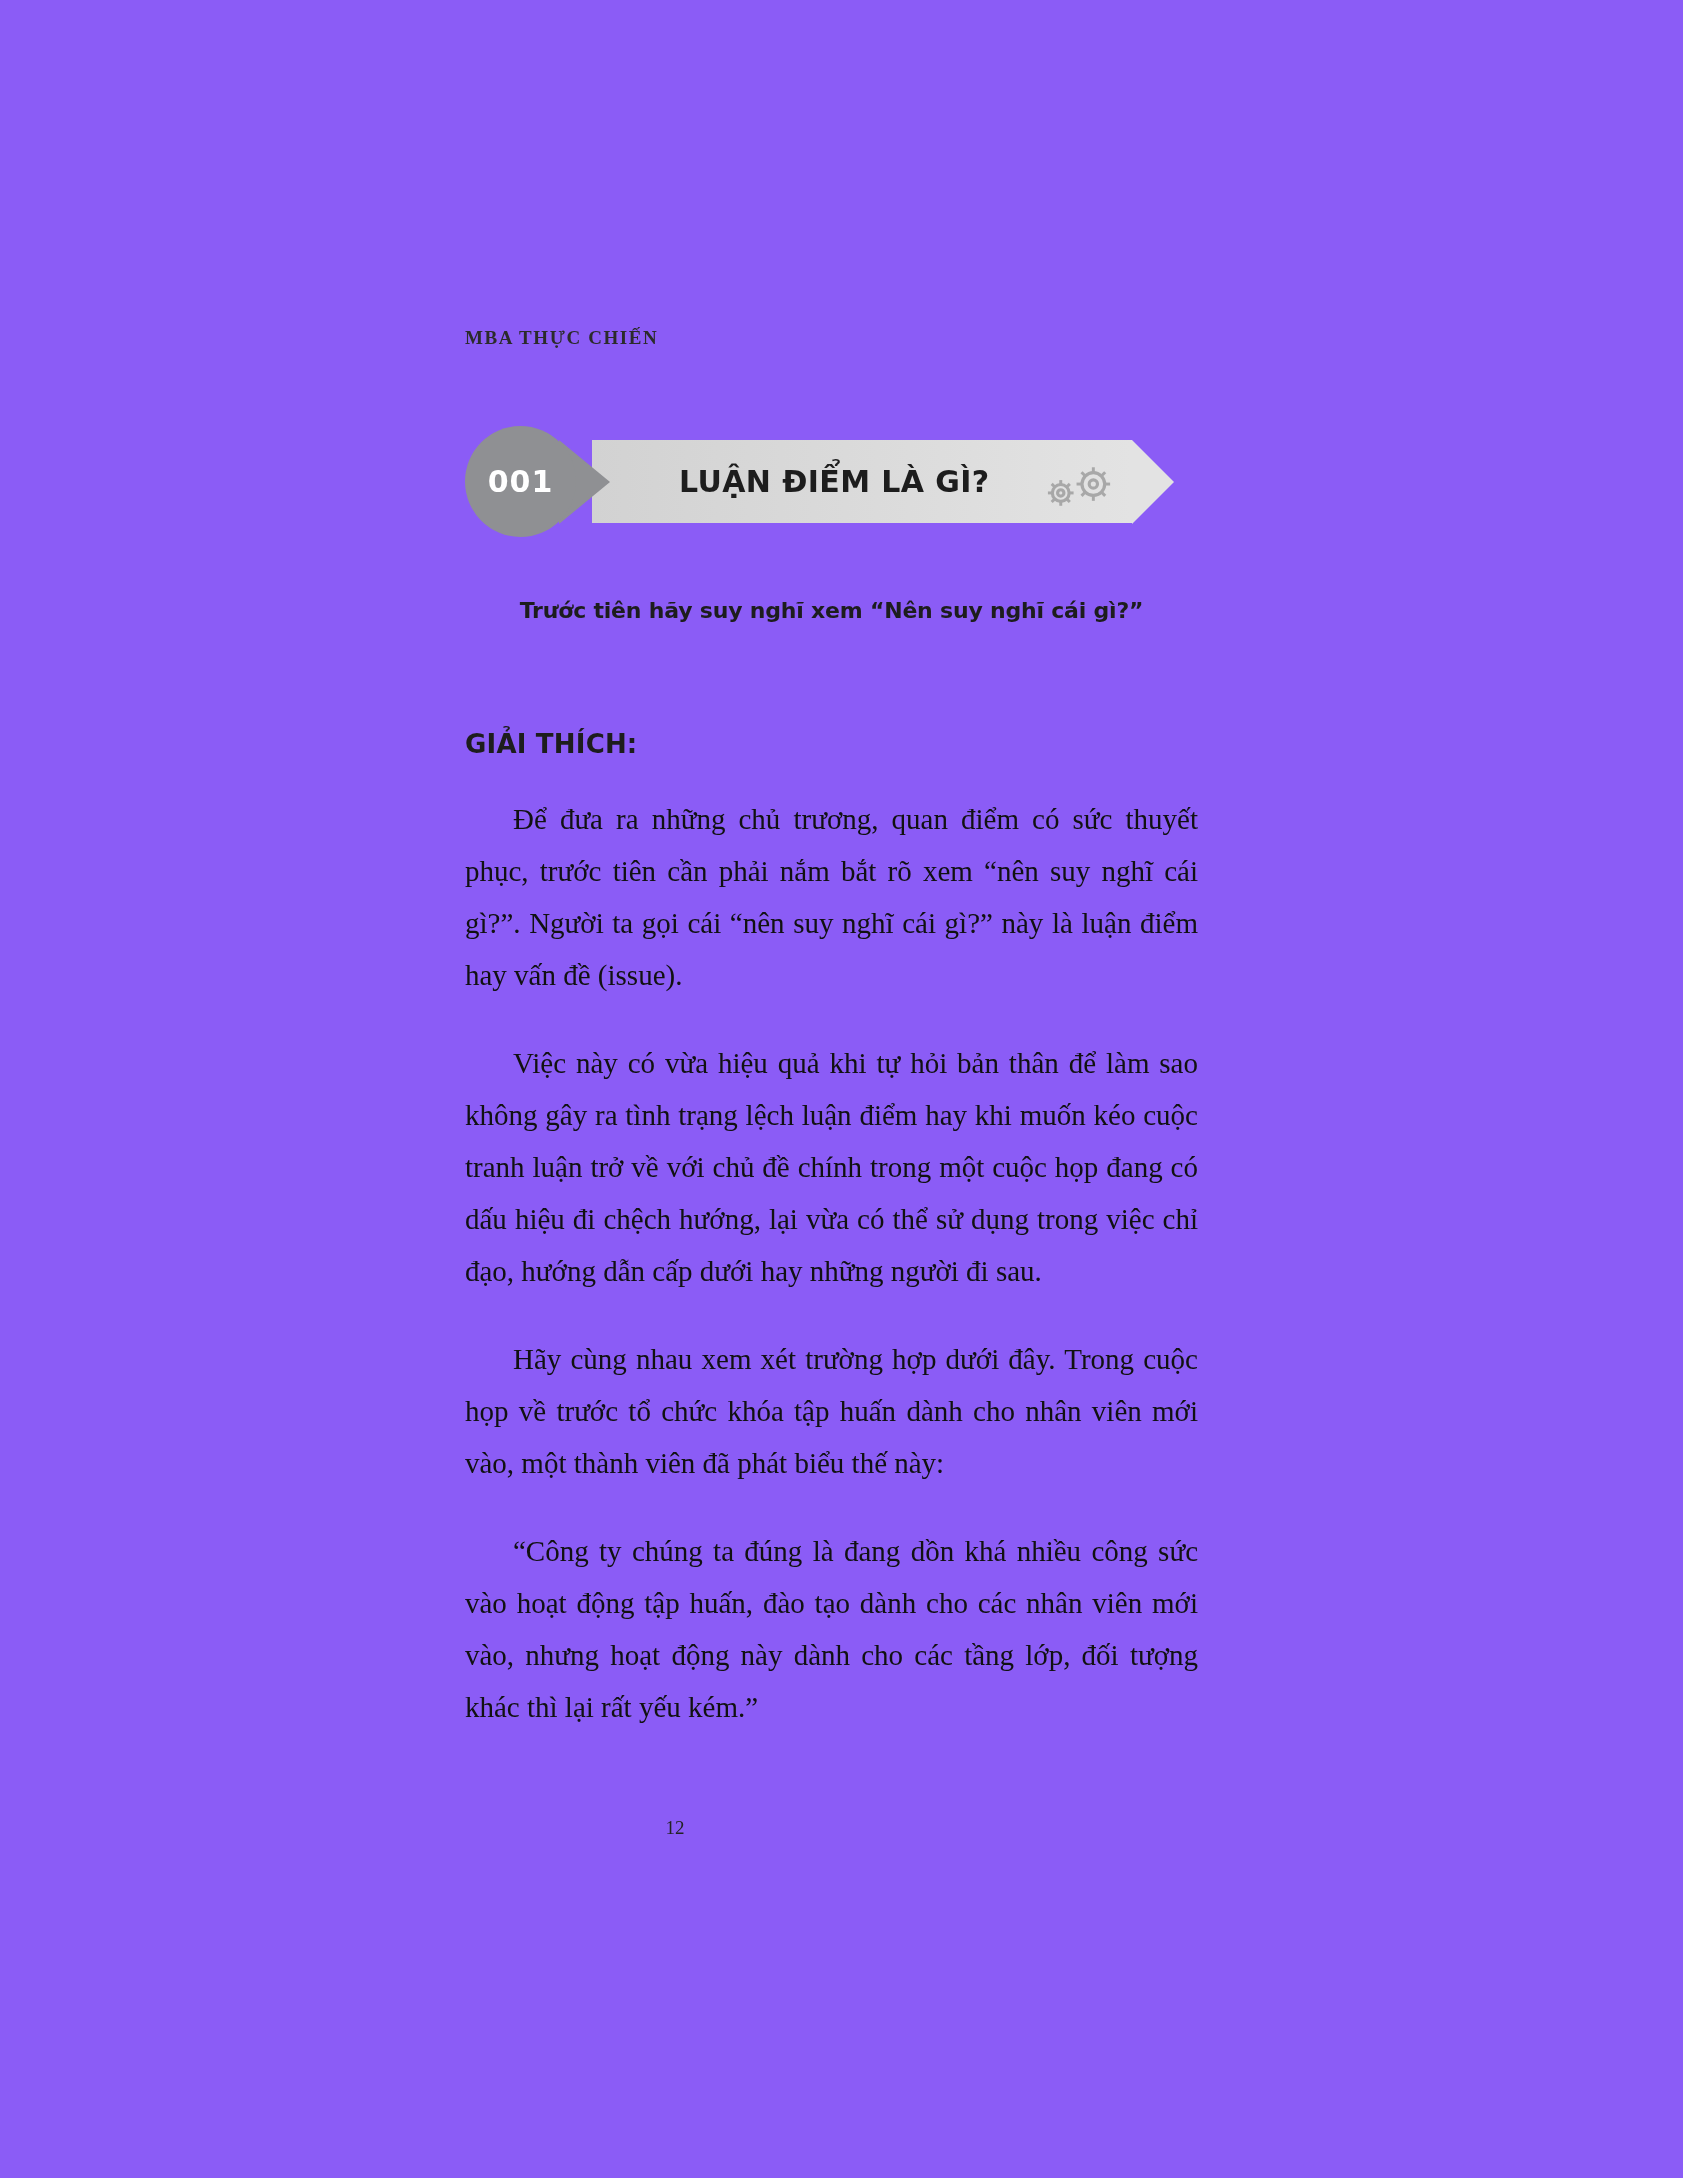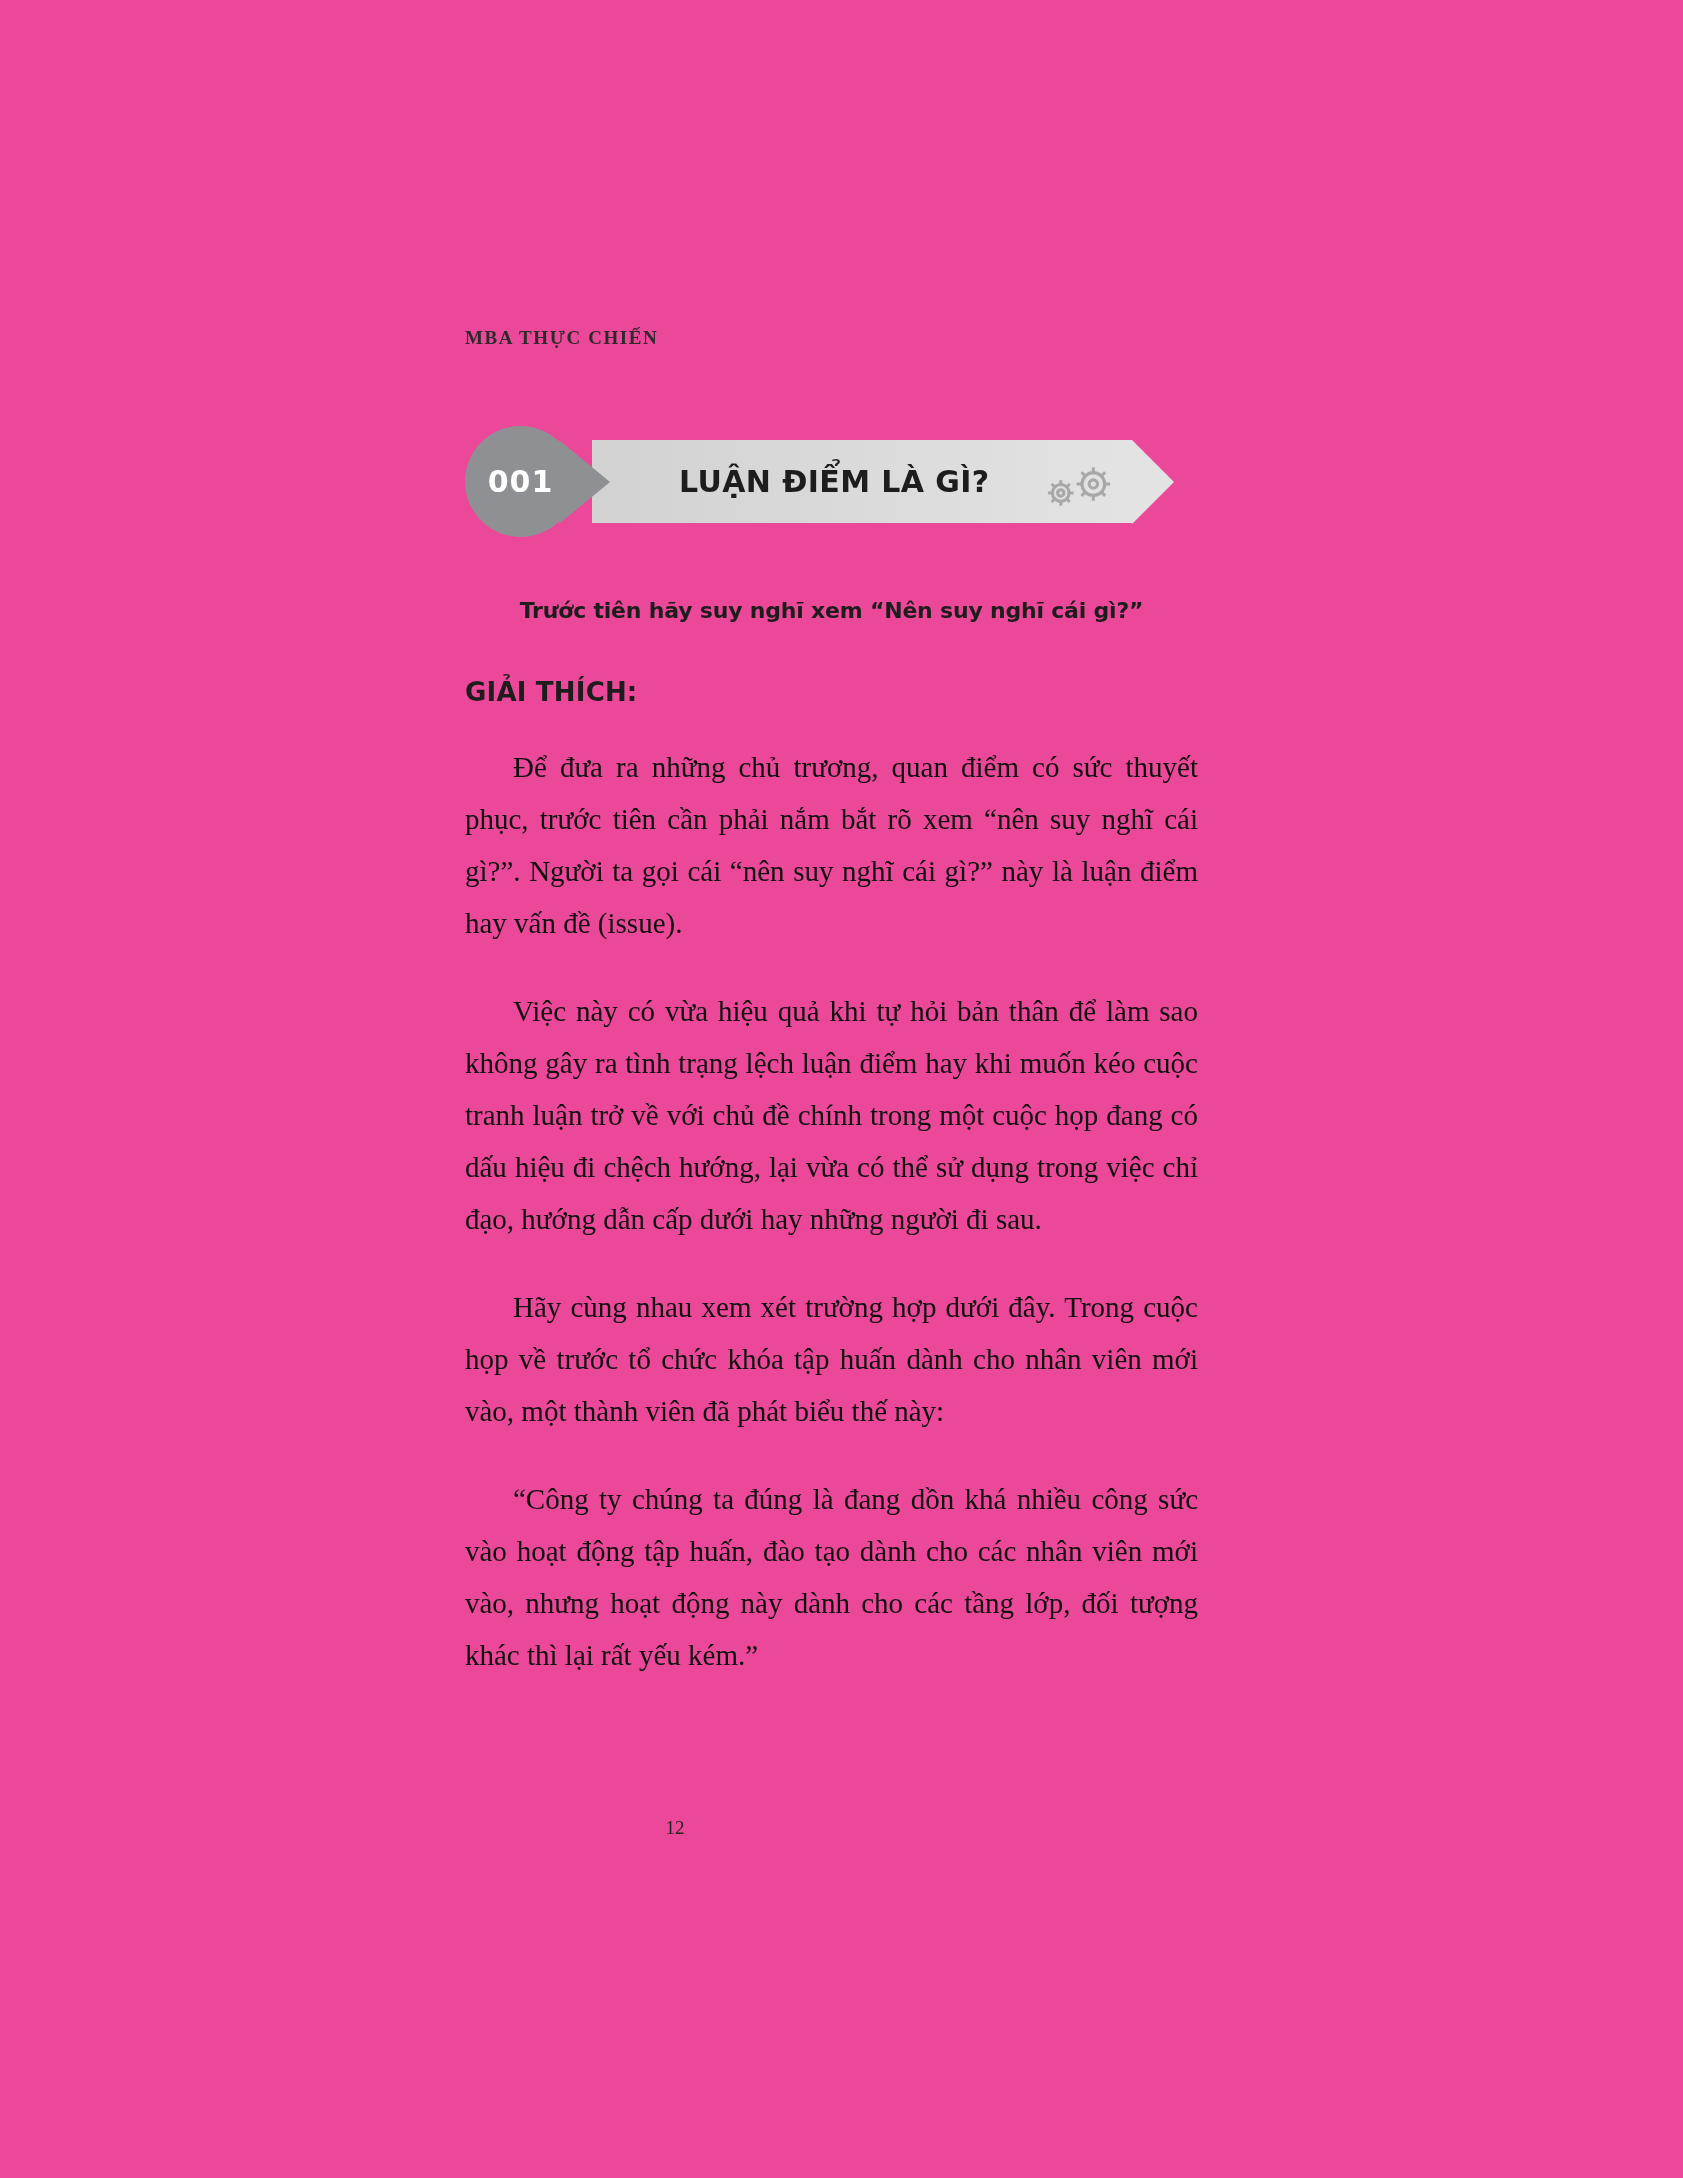--- a/index.html
+++ b/index.html
@@ -16,21 +16,21 @@
     overflow: hidden;
   }
 
   
   .page {
     position: absolute;
     left: 0;
     top: 0;
     width: 1683px;
     height: 2178px;
-    background: #ec4899;
+    background: #8b5cf6;
   }
 
   .page-inner {
     position: absolute;
     left: 465px;
     top: 327px;
     width: 733px;
   }
 
   
@@ -126,21 +126,21 @@
     z-index: 6;
   }
 
   
   .subtitle {
     font-family: "DejaVu Sans", sans-serif;
     font-weight: bold;
     font-size: 22px;
     color: #1d1d1d;
     text-align: center;
-    margin: 0 0 54px 0;
+    margin: 0 0 106px 0;
     letter-spacing: -0.2px;
     white-space: nowrap;
   }
 
   
   .section-label {
     font-family: "DejaVu Sans", sans-serif;
     font-weight: bold;
     font-size: 26px;
     color: #1d1d1d;

